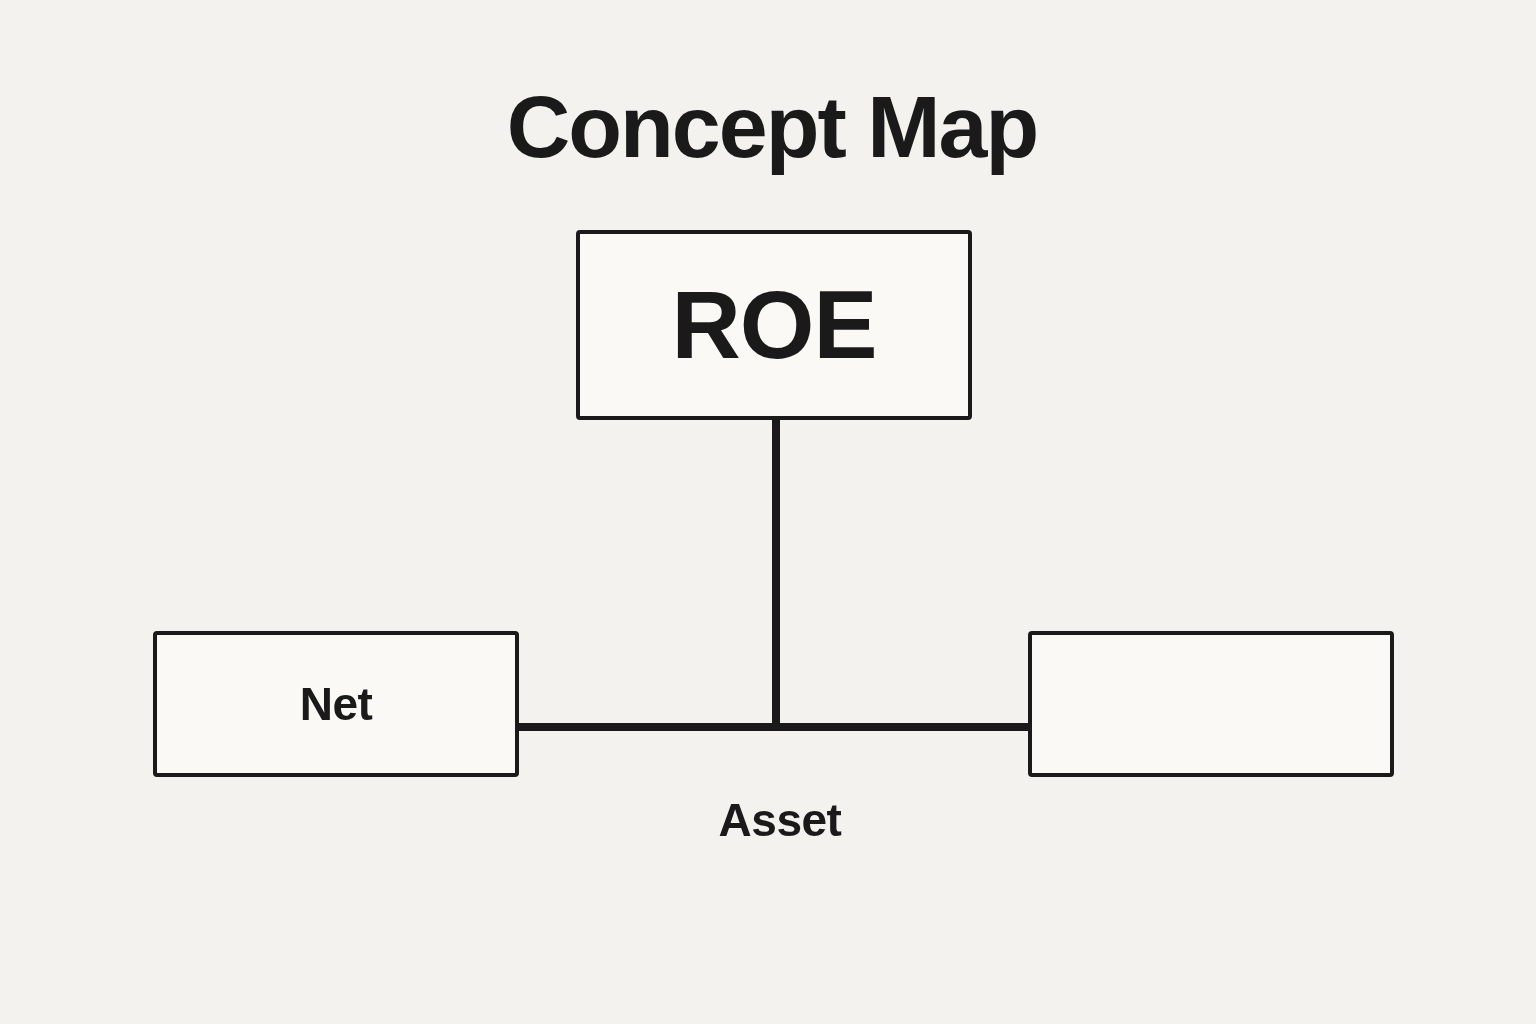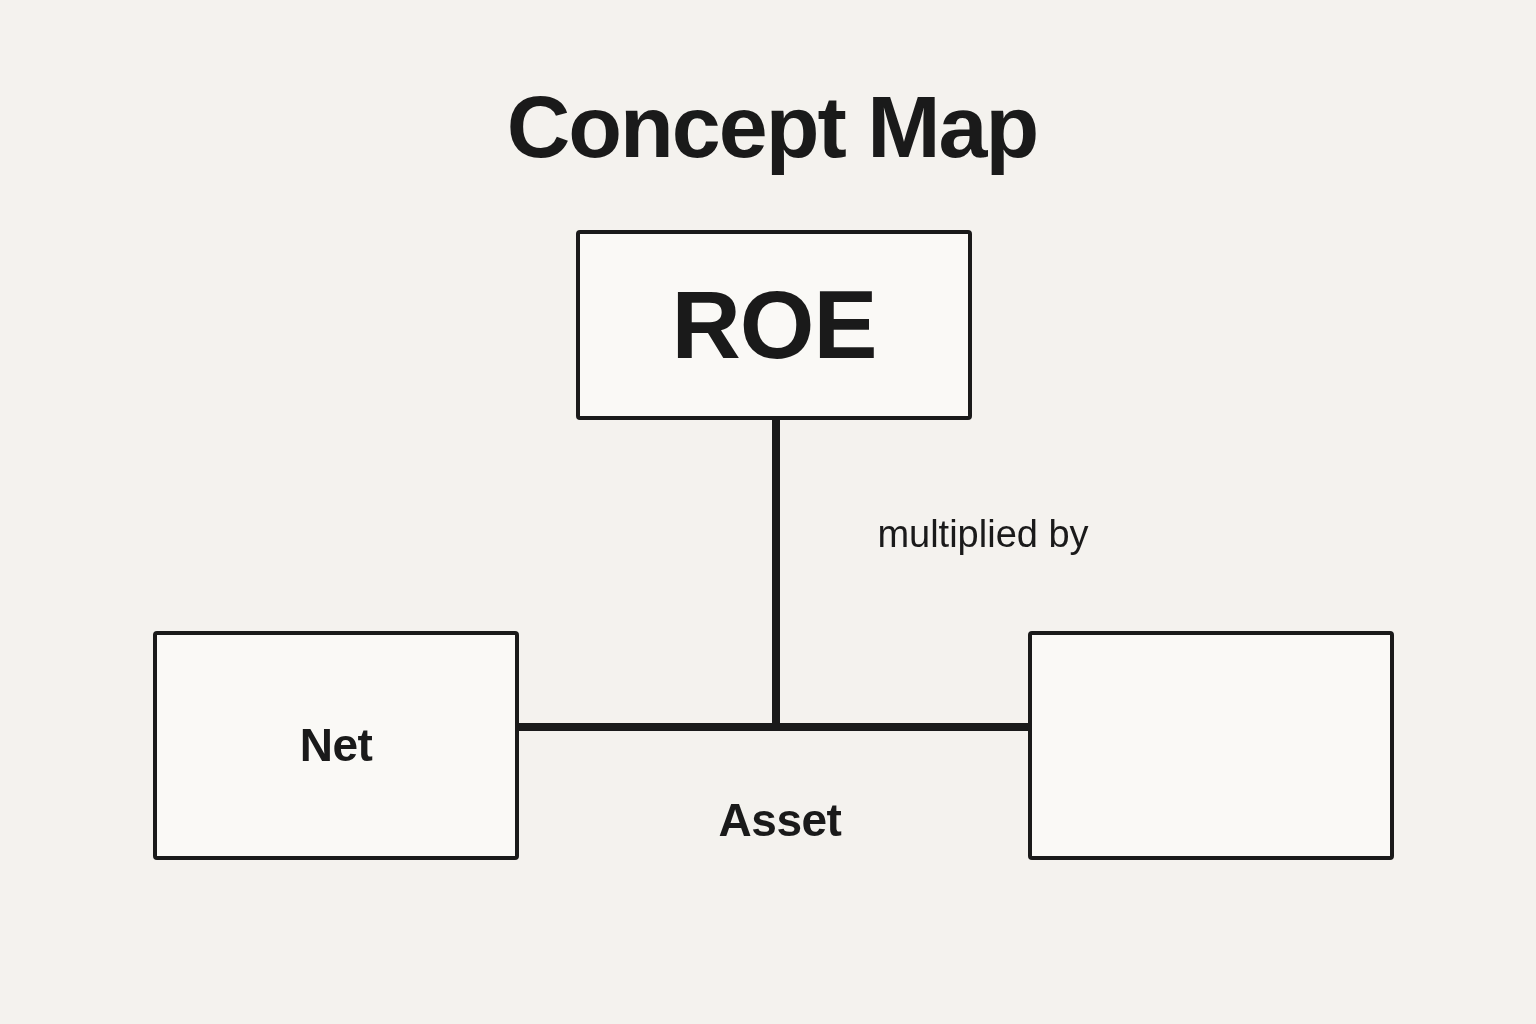--- a/index.html
+++ b/index.html
@@ -45,21 +45,21 @@
     left: 568px; top: 222px;
     width: 396px; height: 190px;
   }
   .node-roe .node-label {
     font-size: 96px;
     font-weight: 700;
     letter-spacing: -1px;
     line-height: 1;
   }
   .node-side {
-    width: 366px; height: 229px;
+    width: 366px; height: 146px;
   }
   .node-net-margin  { left: 145px;  top: 623px; }
   .node-equity-multiplier { left: 1020px; top: 623px; }
   .node-side .node-line {
     font-size: 46px;
     font-weight: 700;
     line-height: 1.22;
     letter-spacing: -0.5px;
   }
   .connector { position: absolute; background: var(--line); }
@@ -97,21 +97,20 @@
 
   <h1 class="title">Concept Map</h1>
 
   <div class="node node-roe">
     <span class="node-label">ROE</span>
   </div>
 
   <div class="connector connector-vertical"></div>
   <div class="connector connector-horizontal"></div>
 
-  <div class="edge-label edge-label-right">multiplied by</div>
 
   <div class="node node-side node-net-margin">
     <span class="node-line">Net</span>
   </div>
 
   <div class="node node-side node-equity-multiplier">
   </div>
 
   <div class="floating-node-label">
     <span class="floating-line">Asset</span>

